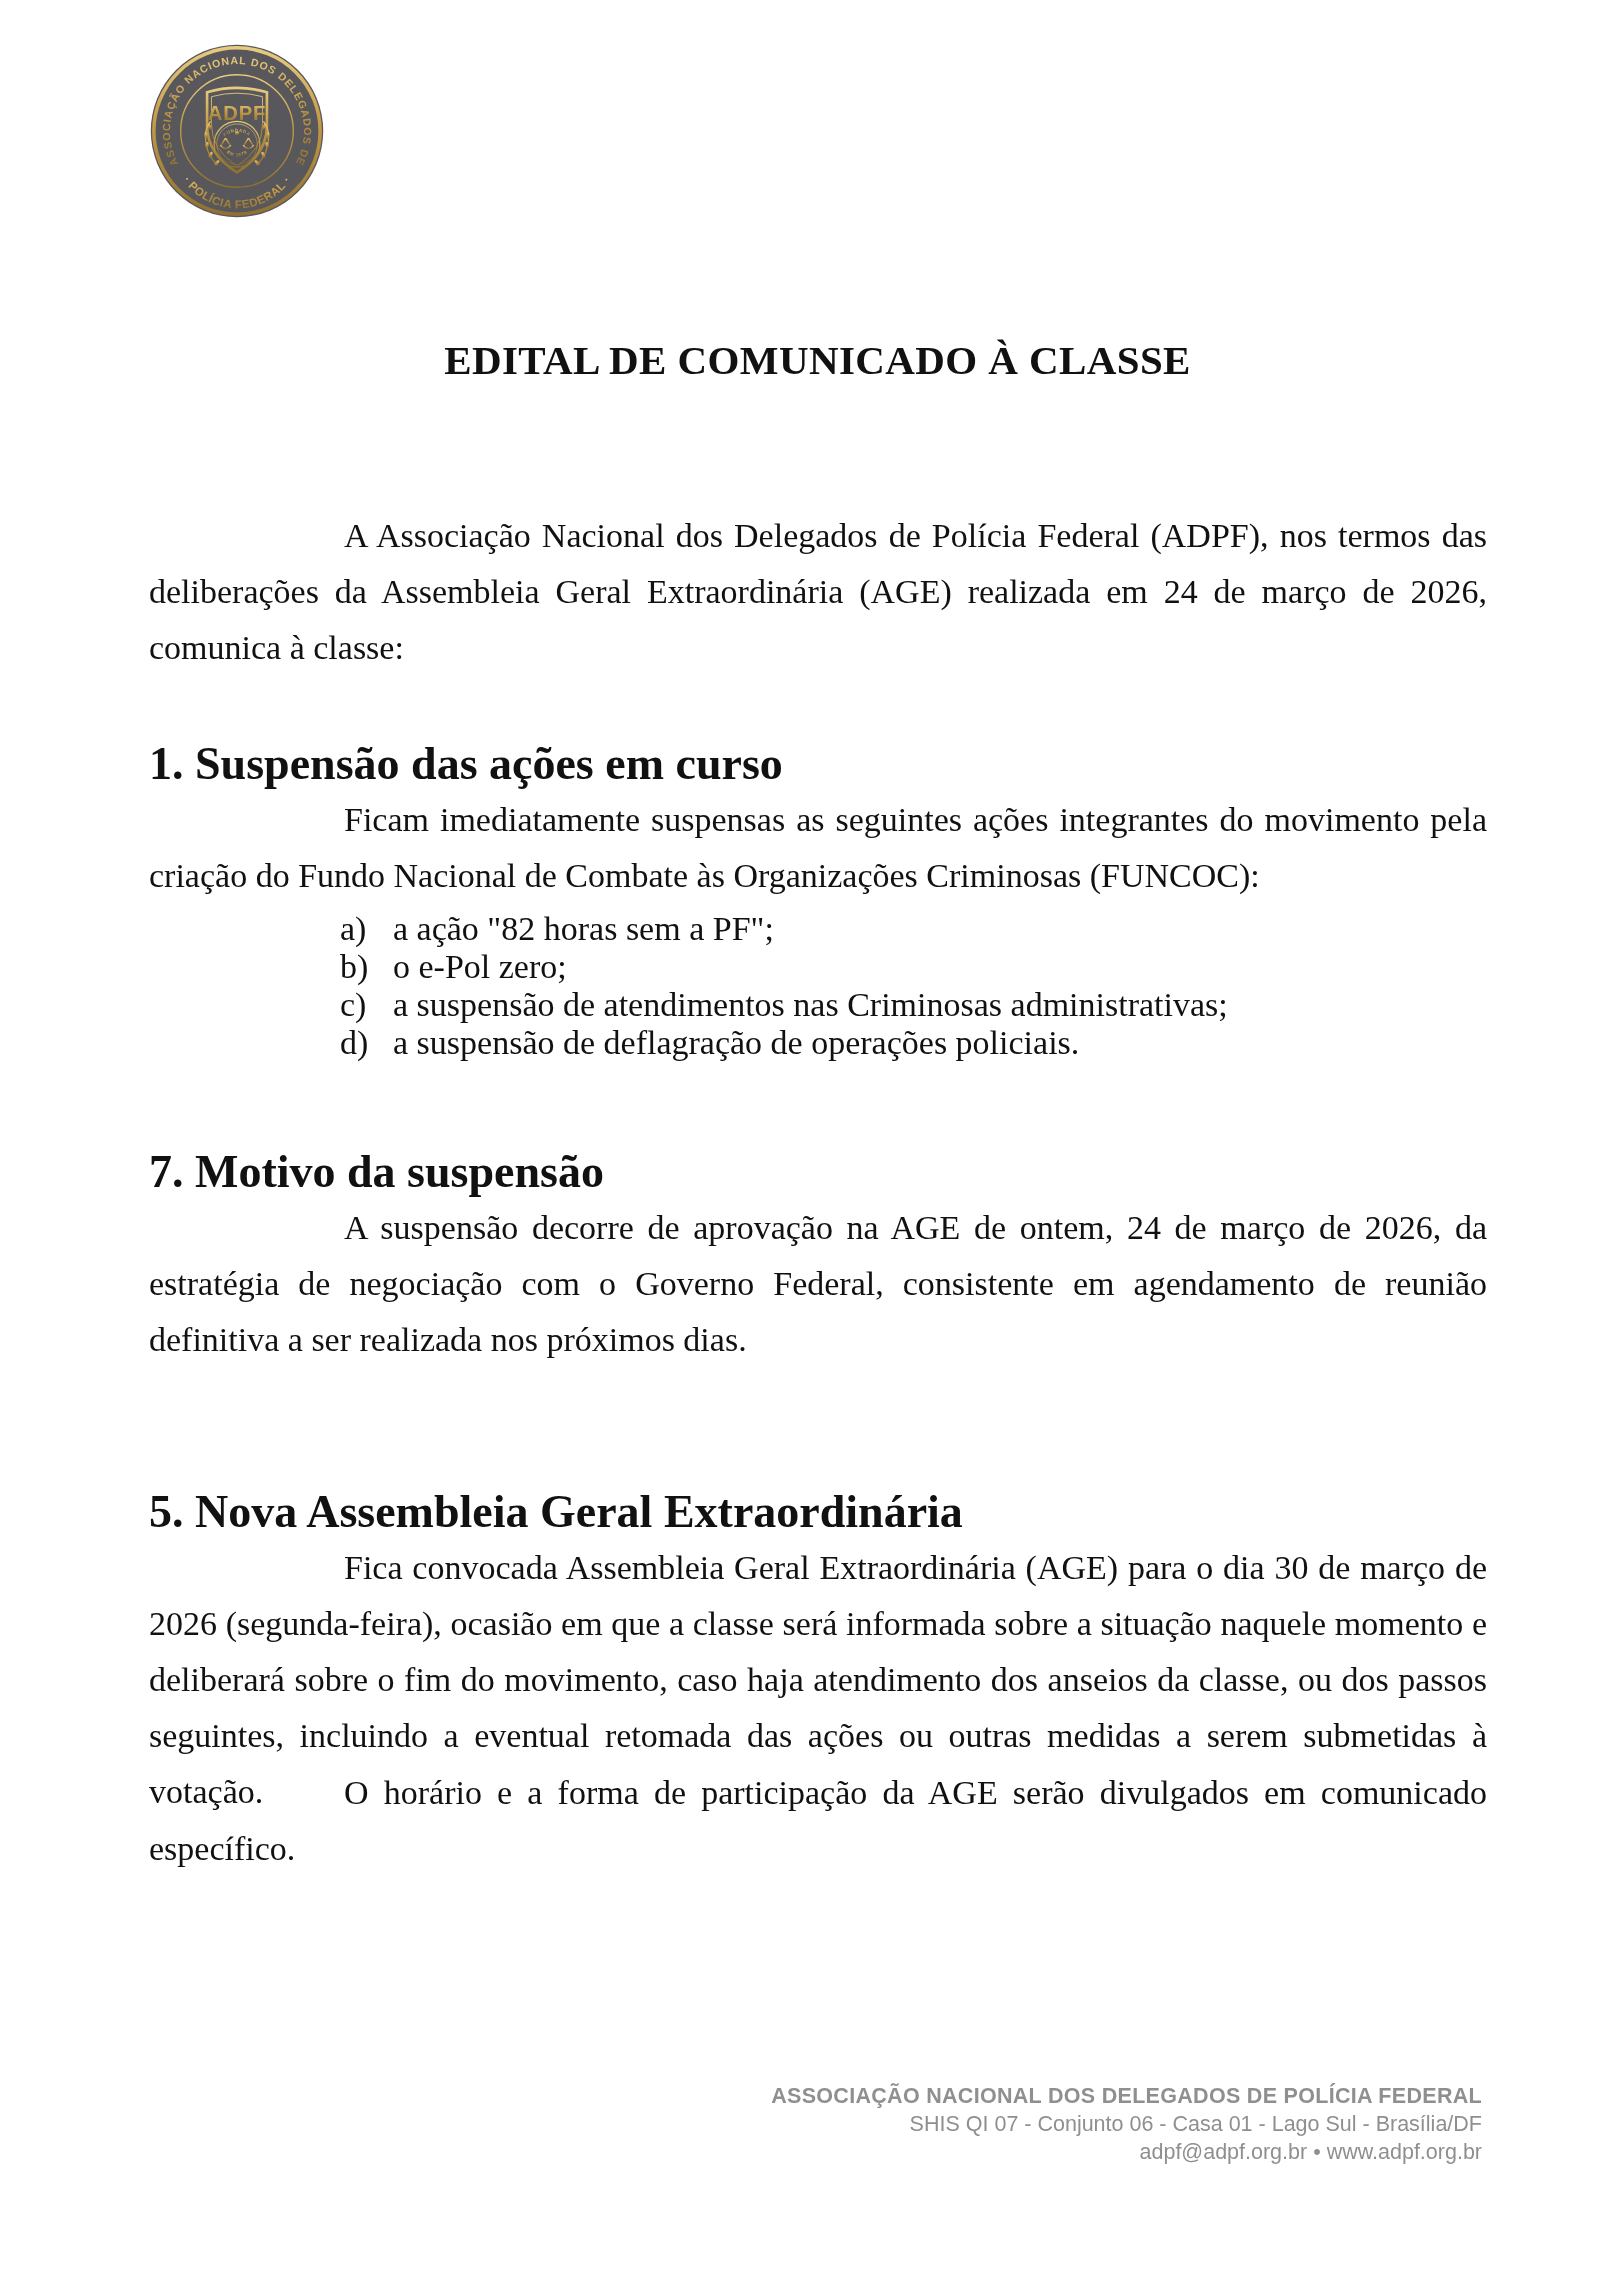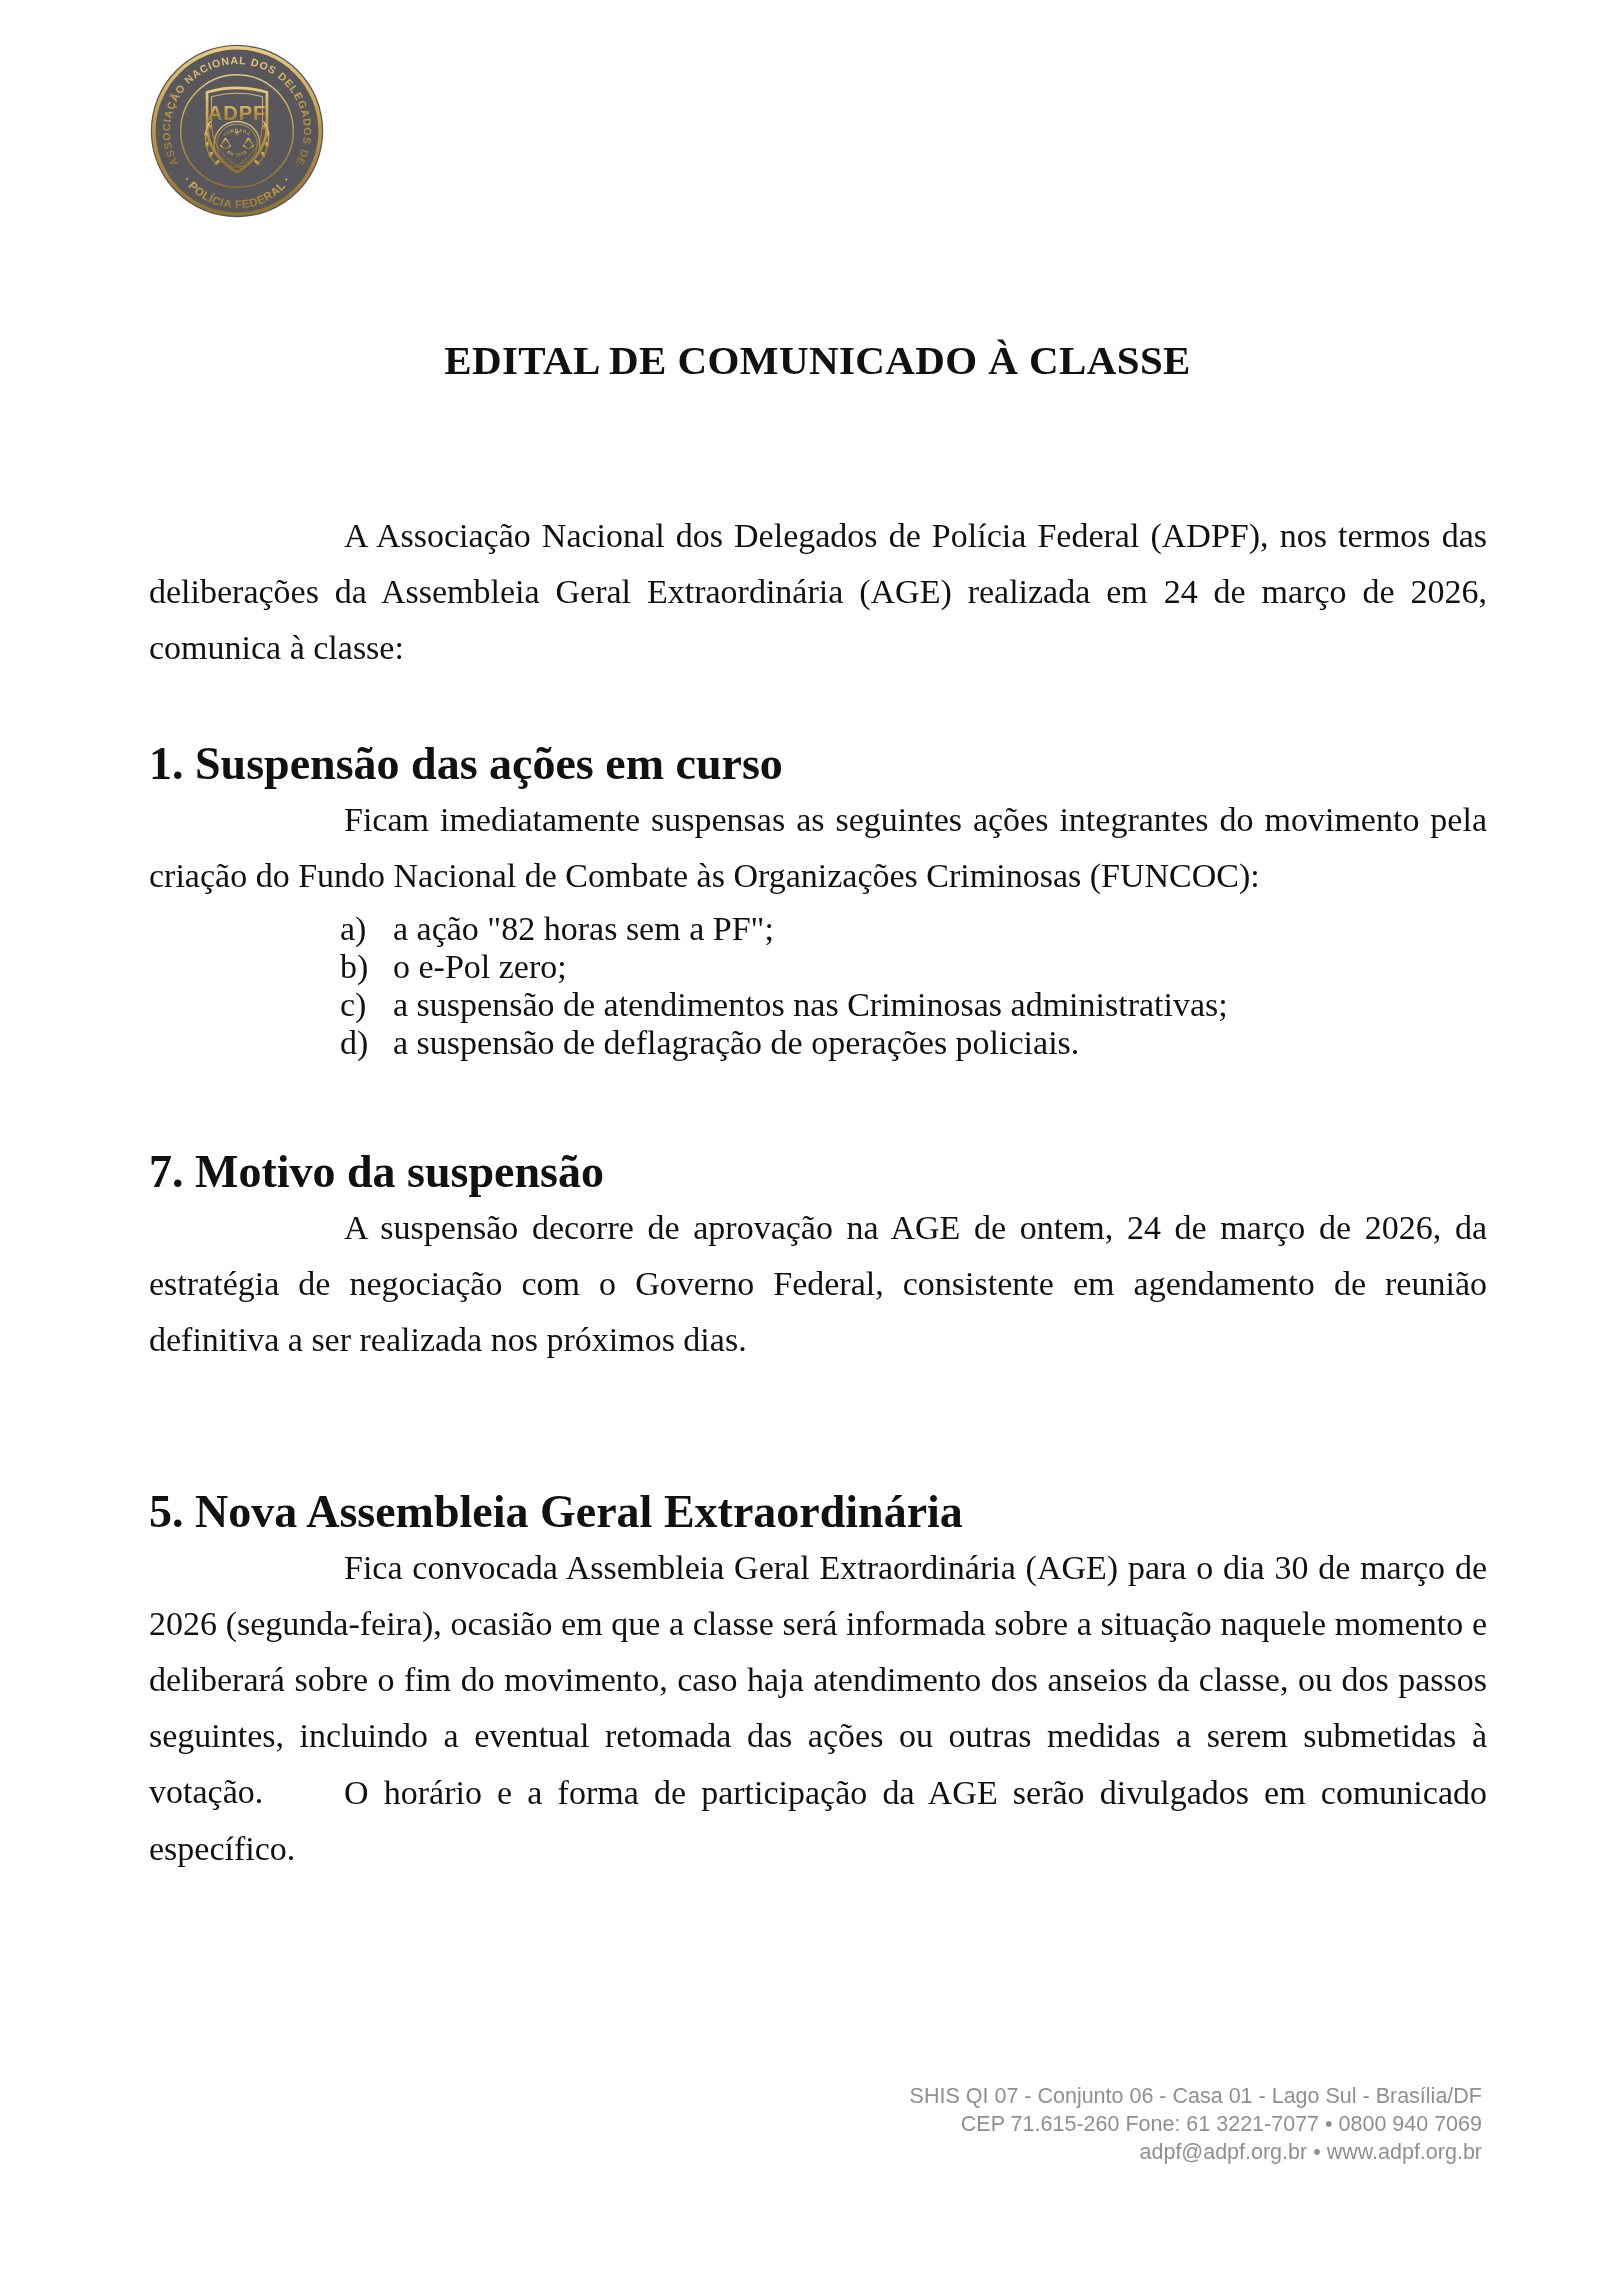--- a/index.html
+++ b/index.html
@@ -191,19 +191,19 @@
   <div class="block block-sec3">
     <div class="sec-heading">5. Nova Assembleia Geral Extraordinária</div>
     <p class="para">Fica convocada Assembleia Geral Extraordinária (AGE) para o dia 30 de março de 2026 (segunda-feira), ocasião em que a classe será informada sobre a situação naquele momento e deliberará sobre o fim do movimento, caso haja atendimento dos anseios da classe, ou dos passos seguintes, incluindo a eventual retomada das ações ou outras medidas a serem submetidas à votação.</p>
   </div>
 
   <div class="block block-final">
     <p class="para">O horário e a forma de participação da AGE serão divulgados em comunicado específico.</p>
   </div>
 
   <div class="footer">
+    <div class="org-line">ASSOCIAÇÃO NACIONAL DOS DELEGADOS DE POLÍCIA FEDERAL</div>
     <div>SHIS QI 07 - Conjunto 06 - Casa 01 - Lago Sul - Brasília/DF</div>
-    <div>CEP 71.615-260 Fone: 61 3221-7077 • 0800 940 7069</div>
     <div>adpf@adpf.org.br • www.adpf.org.br</div>
   </div>
 
 </div>
 
 
 </body></html>

